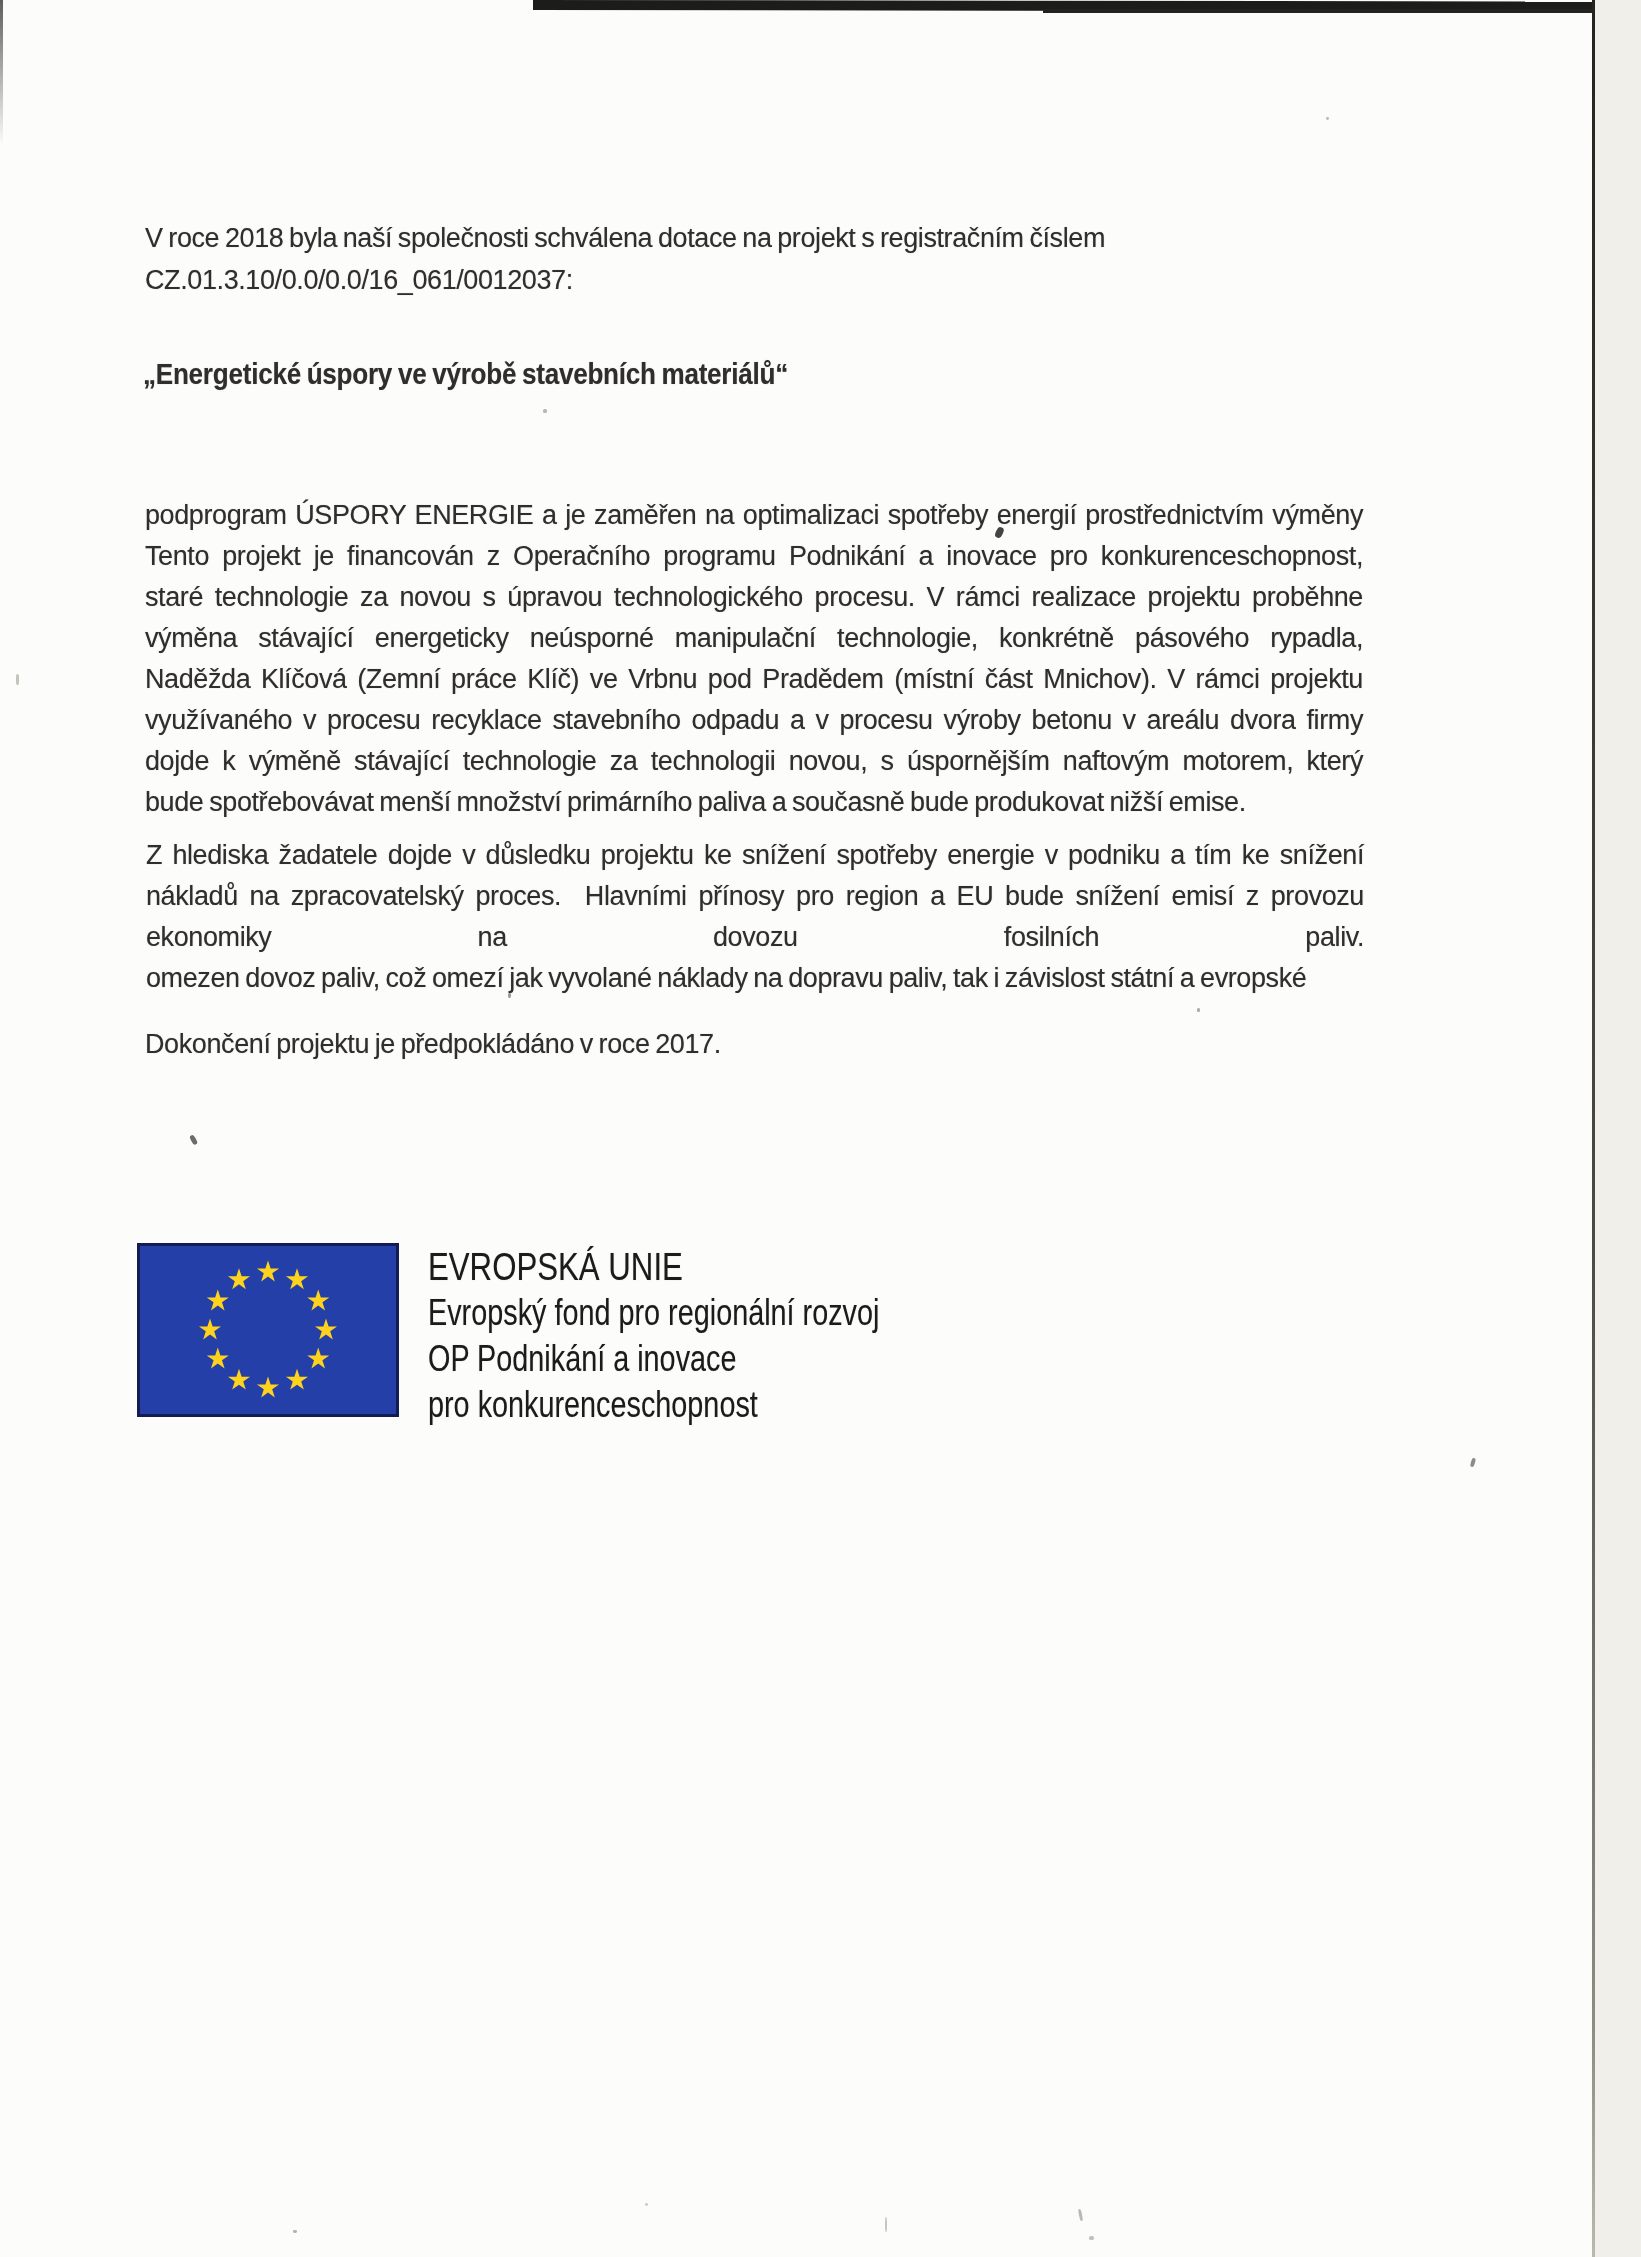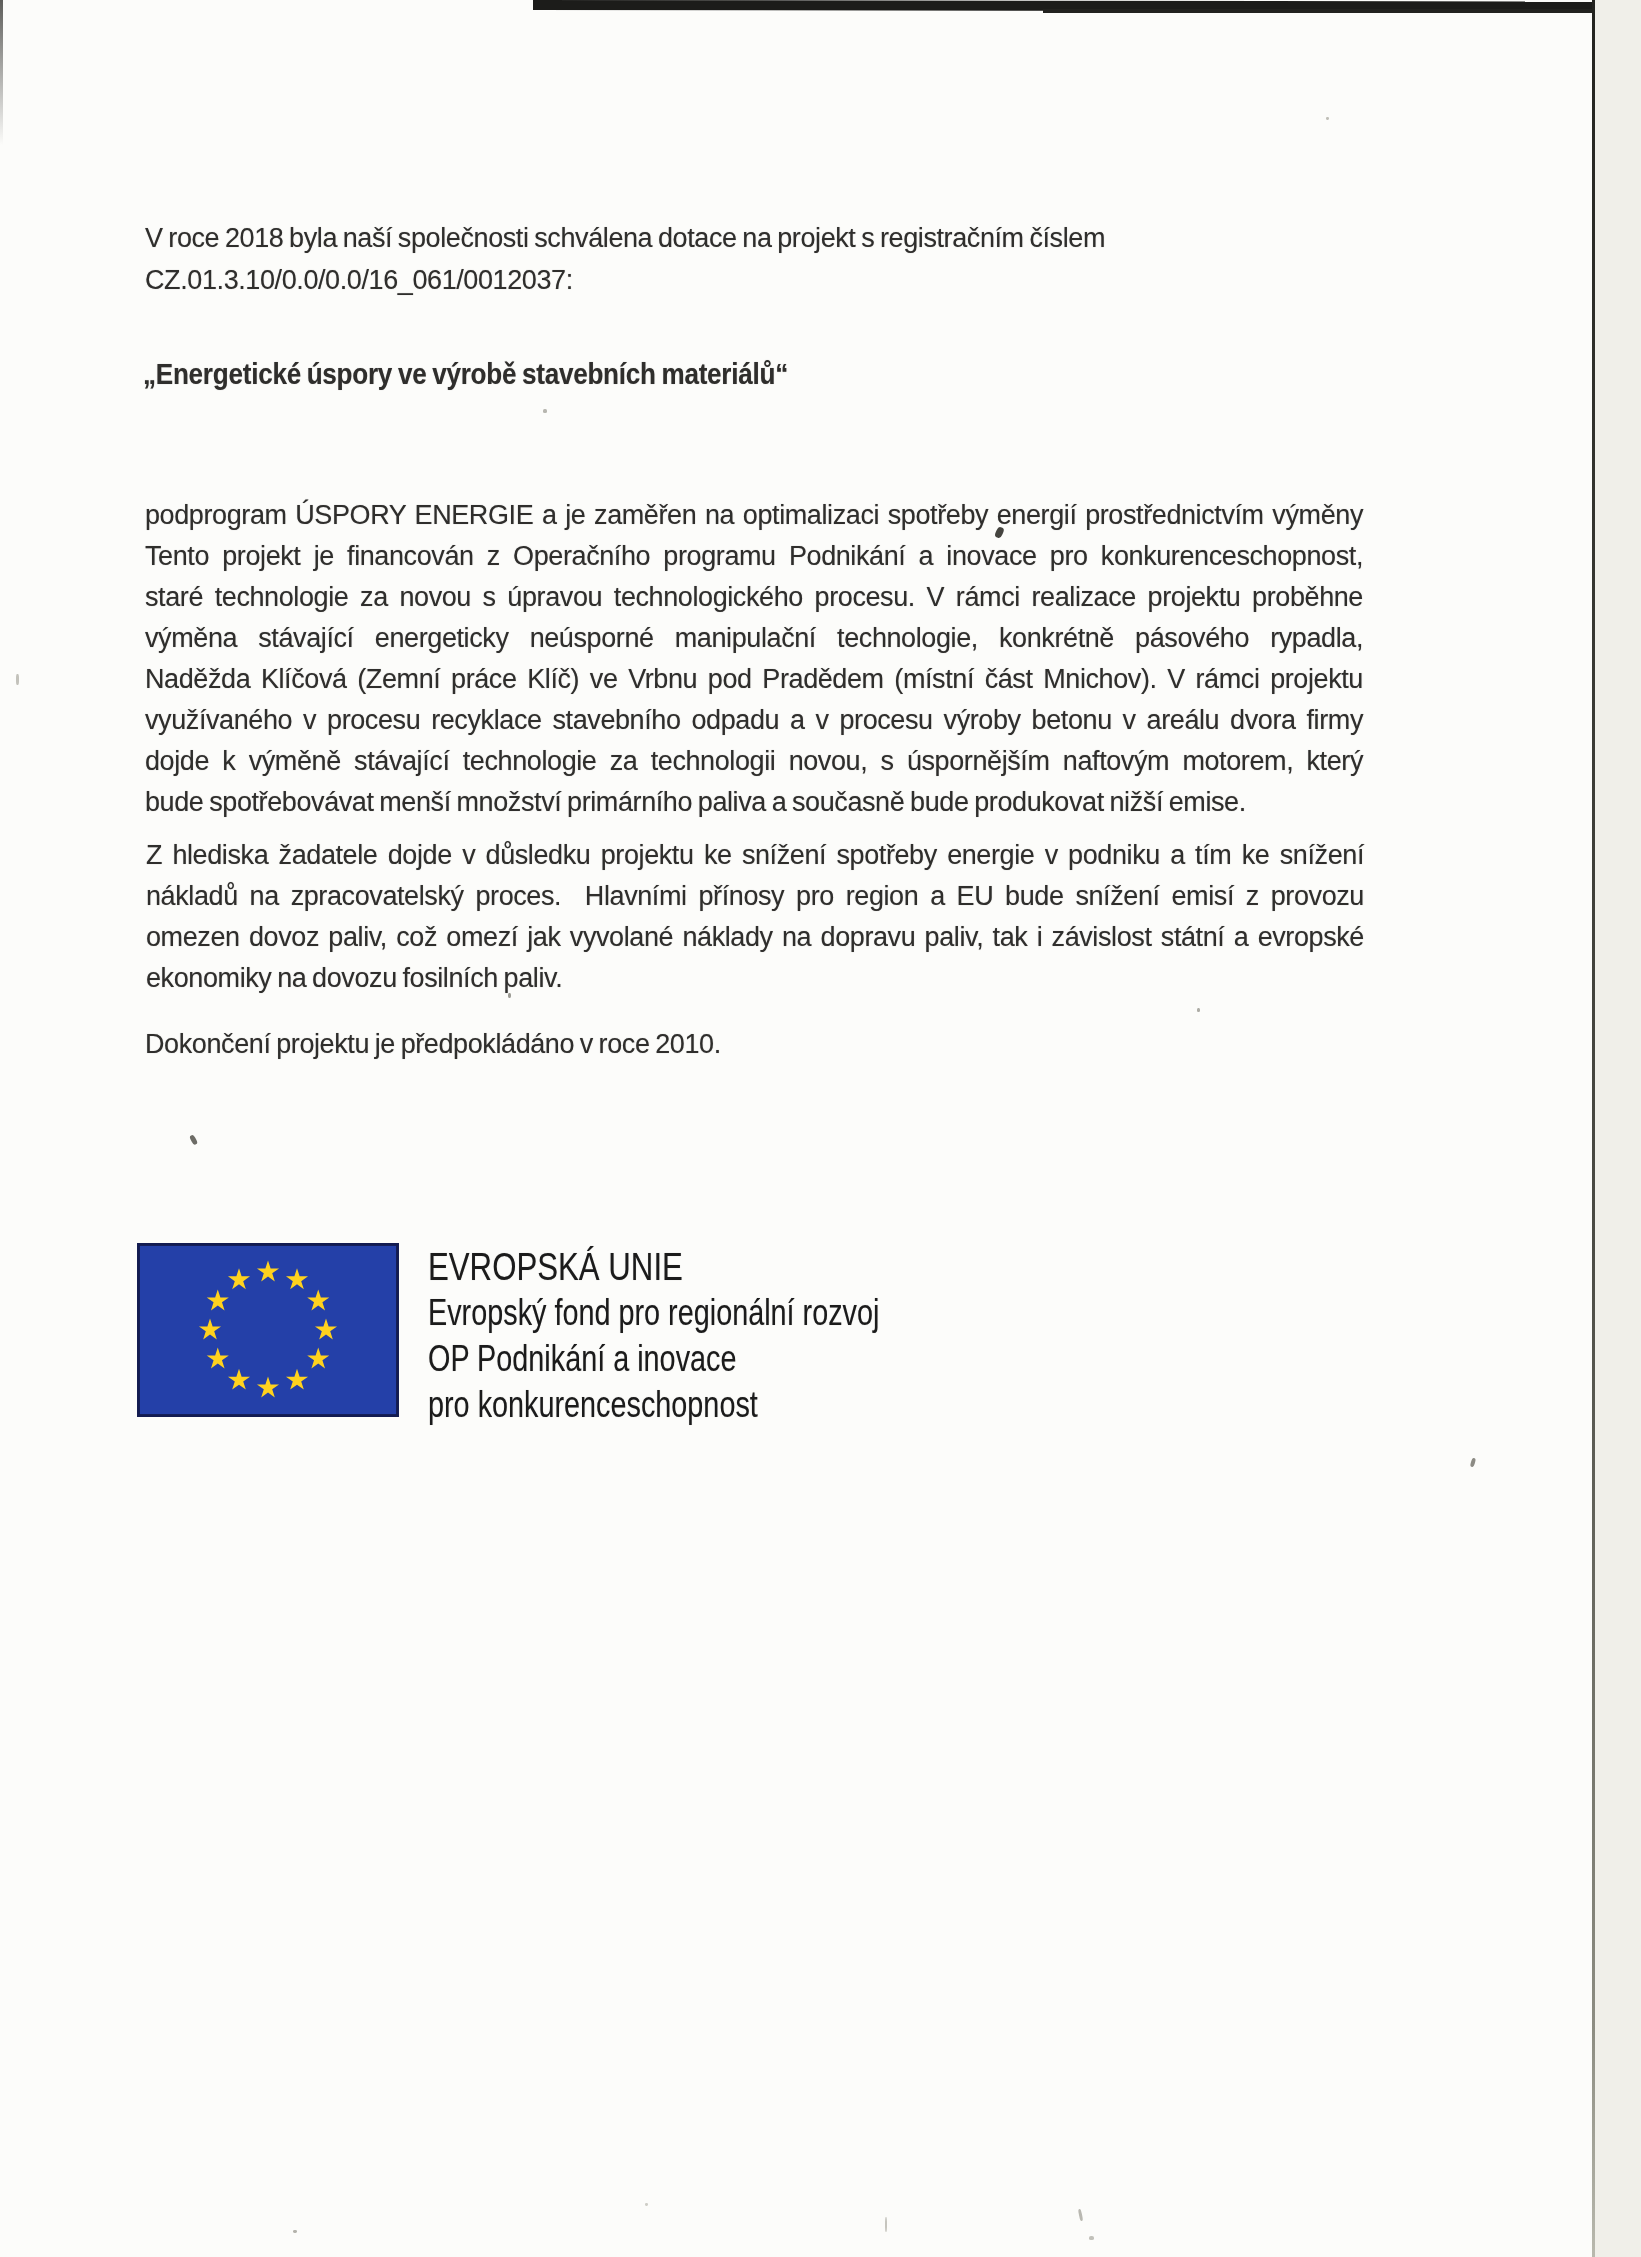--- a/index.html
+++ b/index.html
@@ -90,25 +90,25 @@
       <div class="line">výměna stávající energeticky neúsporné manipulační technologie, konkrétně pásového rypadla,</div>
       <div class="line">Naděžda Klíčová (Zemní práce Klíč) ve Vrbnu pod Pradědem (místní část Mnichov). V rámci projektu</div>
       <div class="line">využívaného v procesu recyklace stavebního odpadu a v procesu výroby betonu v areálu dvora firmy</div>
       <div class="line">dojde k výměně stávající technologie za technologii novou, s úspornějším naftovým motorem, který</div>
       <div class="line">bude spotřebovávat menší množství primárního paliva a současně bude produkovat nižší emise.</div>
     </div>
 
   <div class="txt para just p4">
       <div class="line">Z hlediska žadatele dojde v důsledku projektu ke snížení spotřeby energie v podniku a tím ke snížení</div>
       <div class="line">nákladů na zpracovatelský proces.  Hlavními přínosy pro region a EU bude snížení emisí z provozu</div>
+      <div class="line">ekonomiky na dovozu fosilních paliv.</div>
       <div class="line">omezen dovoz paliv, což omezí jak vyvolané náklady na dopravu paliv, tak i závislost státní a evropské</div>
-      <div class="line">ekonomiky na dovozu fosilních paliv.</div>
     </div>
 
-  <div class="txt closing">Dokončení projektu je předpokládáno v roce 2010.</div>
+  <div class="txt closing">Dokončení projektu je předpokládáno v roce 2017.</div>
 
   <svg class="eu-flag" viewBox="0 0 271 180" xmlns="http://www.w3.org/2000/svg">
     <defs>
       <polygon id="star" points="0,-12 2.69,-3.71 11.41,-3.71 4.36,1.42 7.05,9.71 0,4.58 -7.05,9.71 -4.36,1.42 -11.41,-3.71 -2.69,-3.71" fill="var(--eu-star,#ffd21e)"></polygon>
     </defs>
     <rect x="1.5" y="1.5" width="268" height="177" fill="var(--eu-blue,#2440a8)" stroke="var(--eu-border,#131b50)" stroke-width="3"></rect>
     <g>
       <use href="#star" transform="translate(135.5,30)"></use>
       <use href="#star" transform="translate(165.5,38.04)"></use>
       <use href="#star" transform="translate(187.46,60)"></use>

